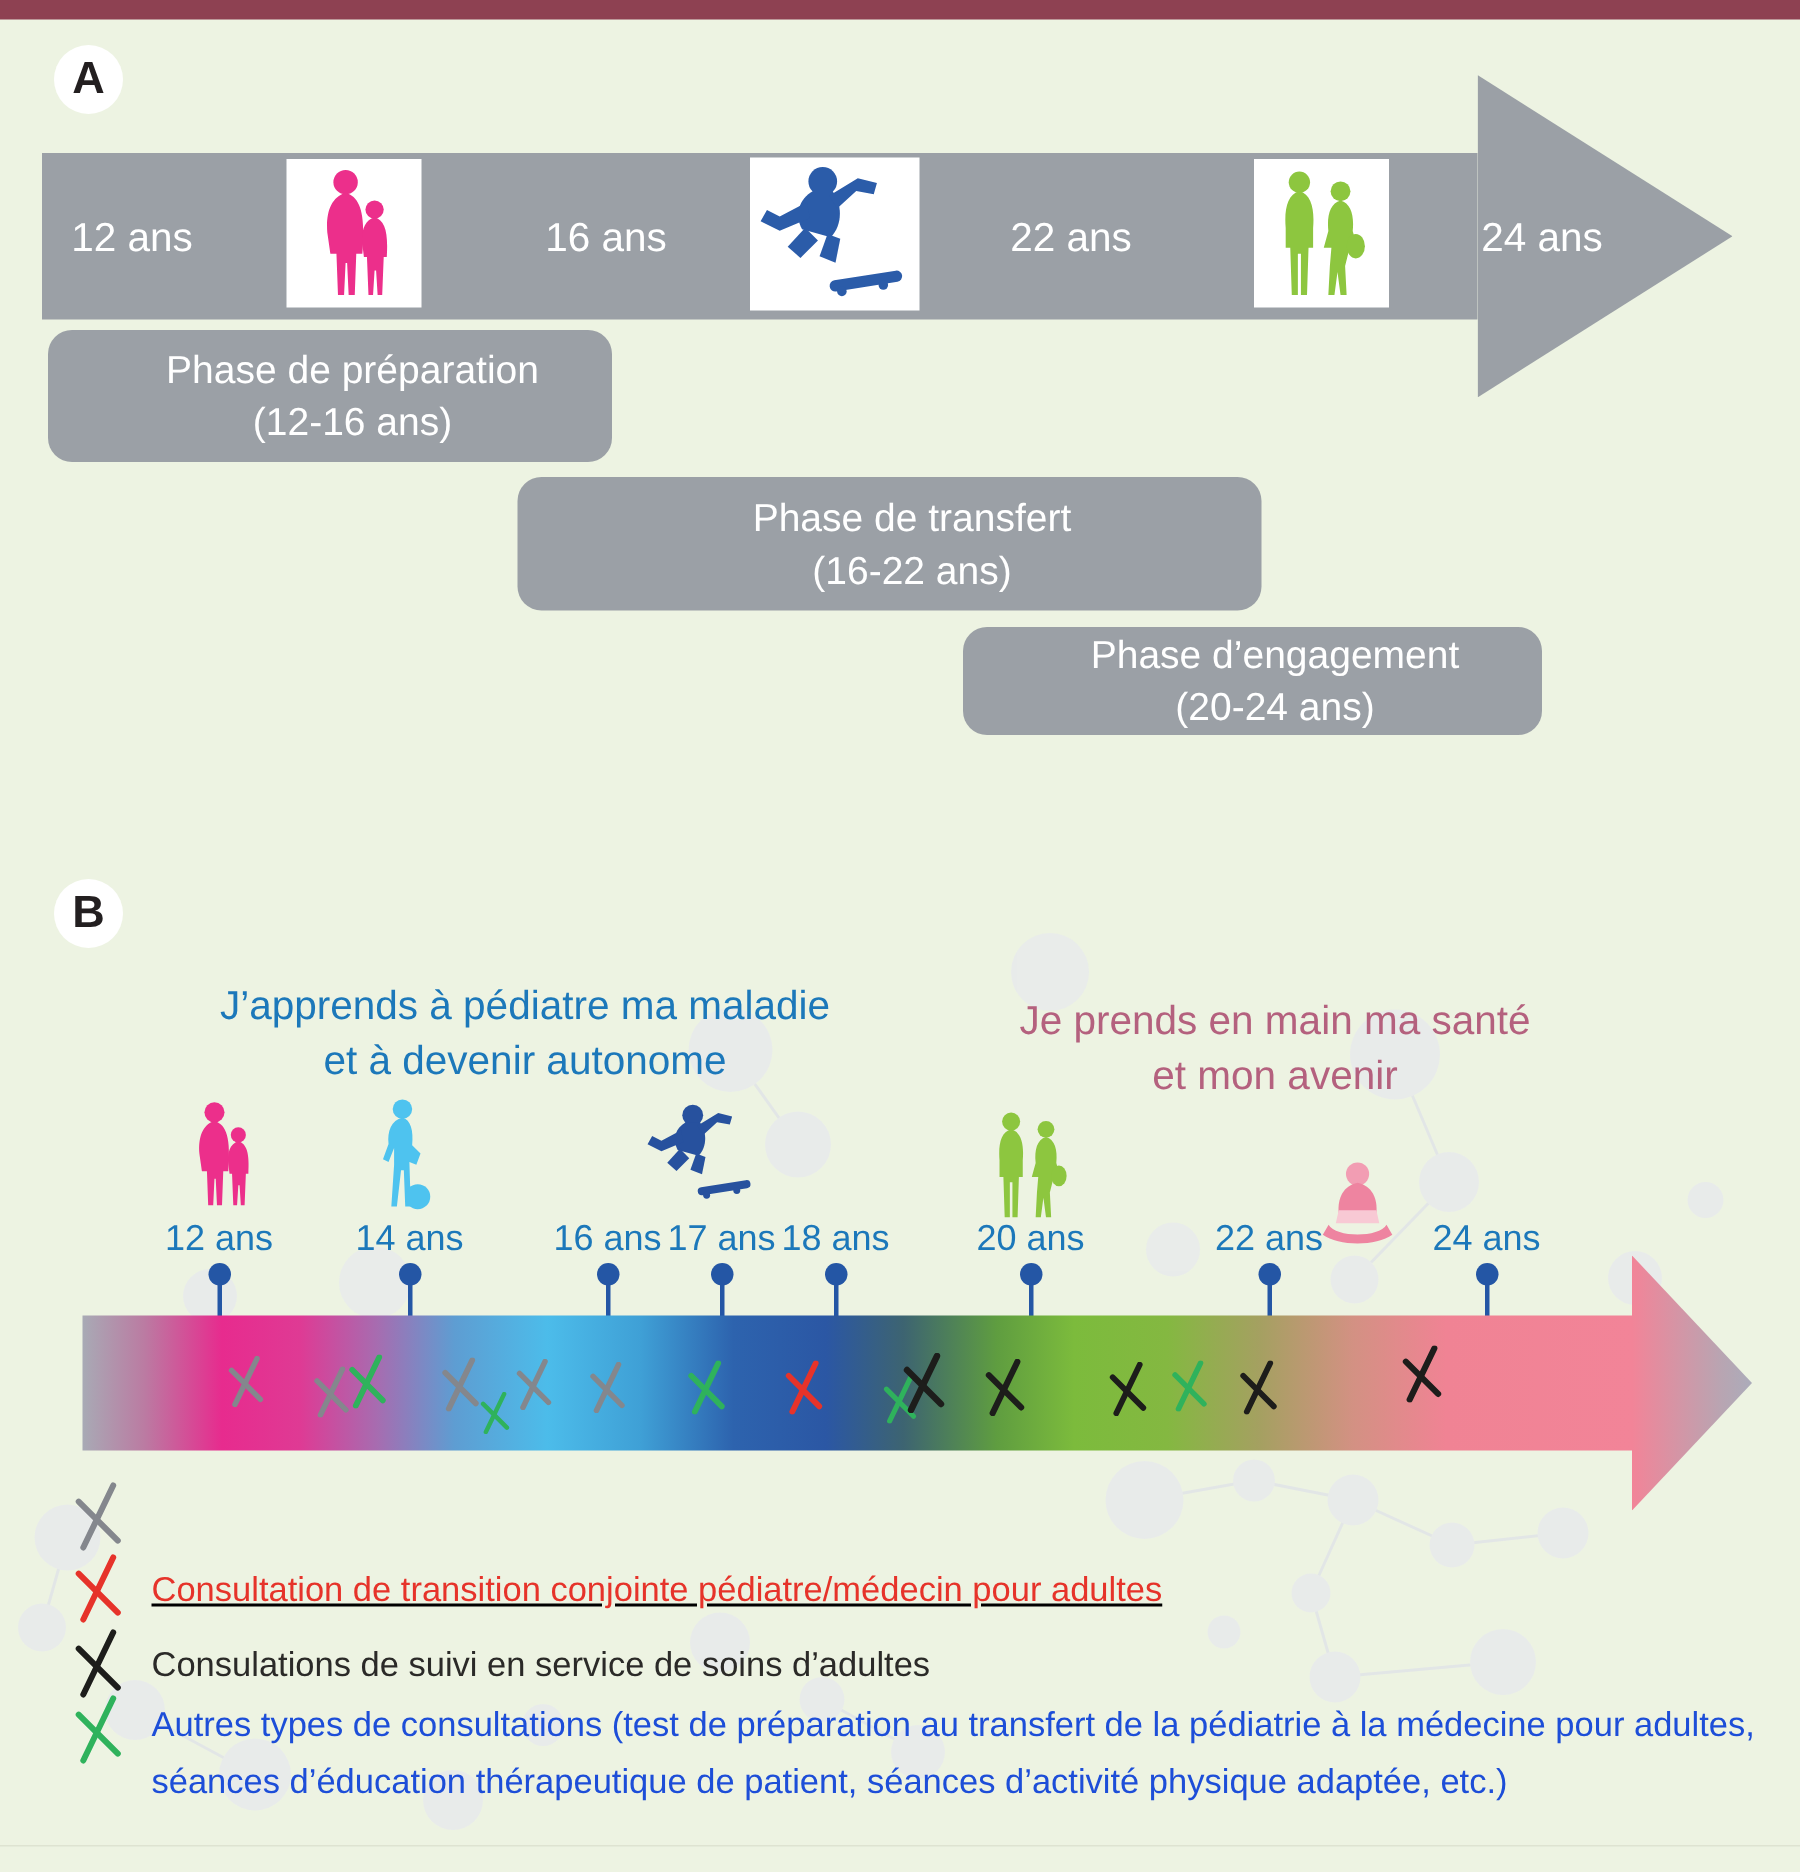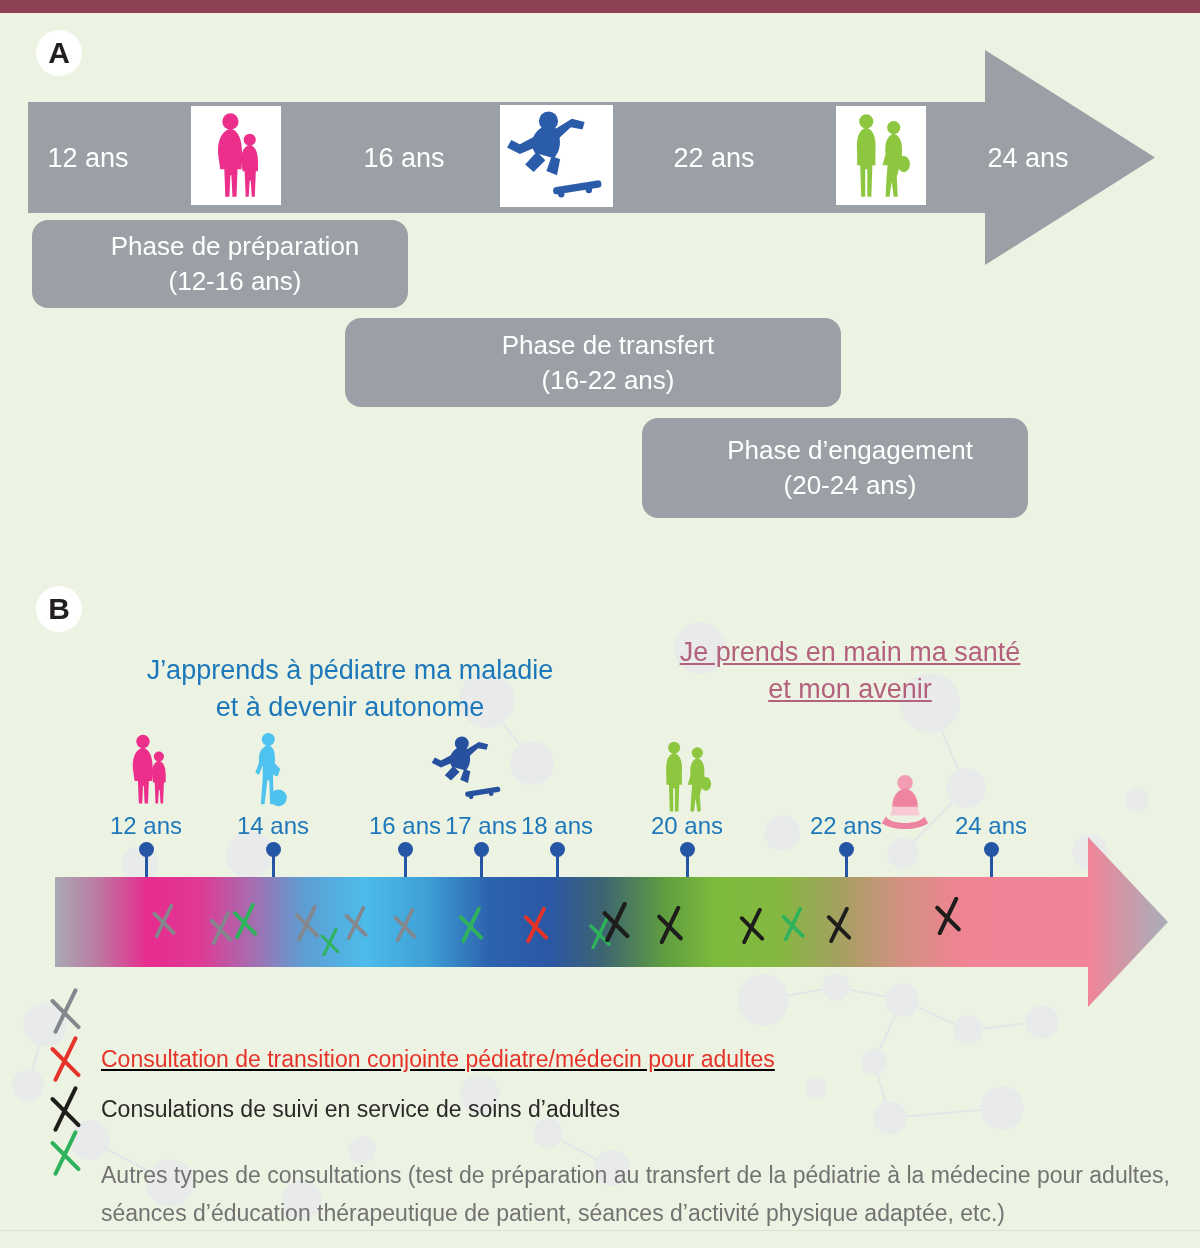--- a/index.html
+++ b/index.html
@@ -19,22 +19,22 @@
              clip-path:polygon(0 0,100% 50%,0 100%);}
   .ageA{position:absolute;top:143px;transform:translateX(-50%);color:#fff;font-size:27px;white-space:nowrap;}
   .iconbox{position:absolute;background:#fff;display:flex;align-items:center;justify-content:center;}
   .phase{position:absolute;background:#9ba0a6;border-radius:16px;color:#fff;text-align:center;
          font-size:26px;line-height:35px;display:flex;flex-direction:column;justify-content:center;}
   .phase span{display:block;padding-left:30px;}
 
   
   .headL{position:absolute;left:75px;top:652px;width:550px;text-align:center;
          color:#1c78ba;font-size:27px;line-height:37px;}
-  .headR{position:absolute;left:640px;top:634px;width:420px;text-align:center;
-         color:#b4617e;font-size:27px;line-height:37px;text-decoration:underline;}
+  .headR{position:absolute;left:640px;top:662px;width:420px;text-align:center;
+         color:#b4617e;font-size:27px;line-height:37px;}
   .bicon{position:absolute;}
   .ageB{position:absolute;top:812px;transform:translateX(-50%);color:#1c78ba;font-size:24px;white-space:nowrap;}
   .pin-dot{position:absolute;width:15px;height:15px;border-radius:50%;background:#2456a5;}
   .pin-stem{position:absolute;width:3px;height:23px;background:#2456a5;}
   .bandB{position:absolute;left:55px;top:877px;width:1033px;height:90px;
     background:linear-gradient(90deg,
       #a8aab5 0%, #bb7ba2 4%, #e72b8e 9%, #df3a94 14%, #a76cb0 19%, #5e9dd2 24%,
       #4cbcea 30%, #3fa0d6 36%, #2d63ae 42%, #2b57a4 48%, #3d6471 53%, #5f9d40 59%,
       #7cbb3c 64%, #84b841 70%, #a5a061 76%, #d39183 82%, #f08394 88%, #f28498 100%);}
   .bandB-head{position:absolute;left:1088px;top:837px;width:80px;height:170px;
@@ -173,21 +173,21 @@
 
     <div id="phases">
         <div class="phase" style="left: 32px; top: 220px; width: 376px; height: 88px;">
           <span>Phase de préparation</span>
           <span>(12-16 ans)</span>
         </div>
         <div class="phase" style="left: 345px; top: 318px; width: 496px; height: 89px;">
           <span>Phase de transfert</span>
           <span>(16-22 ans)</span>
         </div>
-        <div class="phase" style="left: 642px; top: 418px; width: 386px; height: 100px;">
+        <div class="phase" style="left: 642px; top: 418px; width: 386px; height: 72px;">
           <span>Phase d’engagement</span>
           <span>(20-24 ans)</span>
         </div>
       </div>
   </section>
 
   <section>
     <div class="plabel" style="left:36px;top:586px">
       <span>B</span>
     </div>
@@ -330,17 +330,17 @@
               <path d="M17.5 1.5 L4.5 28.5" fill="none" stroke="#1d1d1b" stroke-width="2.6" stroke-linecap="round"></path>
               <path d="M2.5 8.5 L19.5 25.5" fill="none" stroke="#1d1d1b" stroke-width="2.6" stroke-linecap="round"></path>
             </svg></span>
           <span class="legend-text" style="color: rgb(43, 42, 40);">Consulations de suivi en service de soins d’adultes</span>
         </div>
         <div class="legend-row legend-row4" style="top: 1130px;">
           <span class="xwrap"><svg width="35" height="46" viewBox="0 0 22 30">
               <path d="M17.5 1.5 L4.5 28.5" fill="none" stroke="#2fb25c" stroke-width="2.6" stroke-linecap="round"></path>
               <path d="M2.5 8.5 L19.5 25.5" fill="none" stroke="#2fb25c" stroke-width="2.6" stroke-linecap="round"></path>
             </svg></span>
-          <span class="legend-text" style="color: #737373; margin-top: 26px;">Autres types de consultations (test de préparation au transfert de la pédiatrie à la médecine pour adultes, séances d’éducation thérapeutique de patient, séances d’activité physique adaptée, etc.)</span>
+          <span class="legend-text" style="color: #1d4ed8;">Autres types de consultations (test de préparation au transfert de la pédiatrie à la médecine pour adultes, séances d’éducation thérapeutique de patient, séances d’activité physique adaptée, etc.)</span>
         </div>
       </div>
   </section>
 </div>
 
 </body></html>

